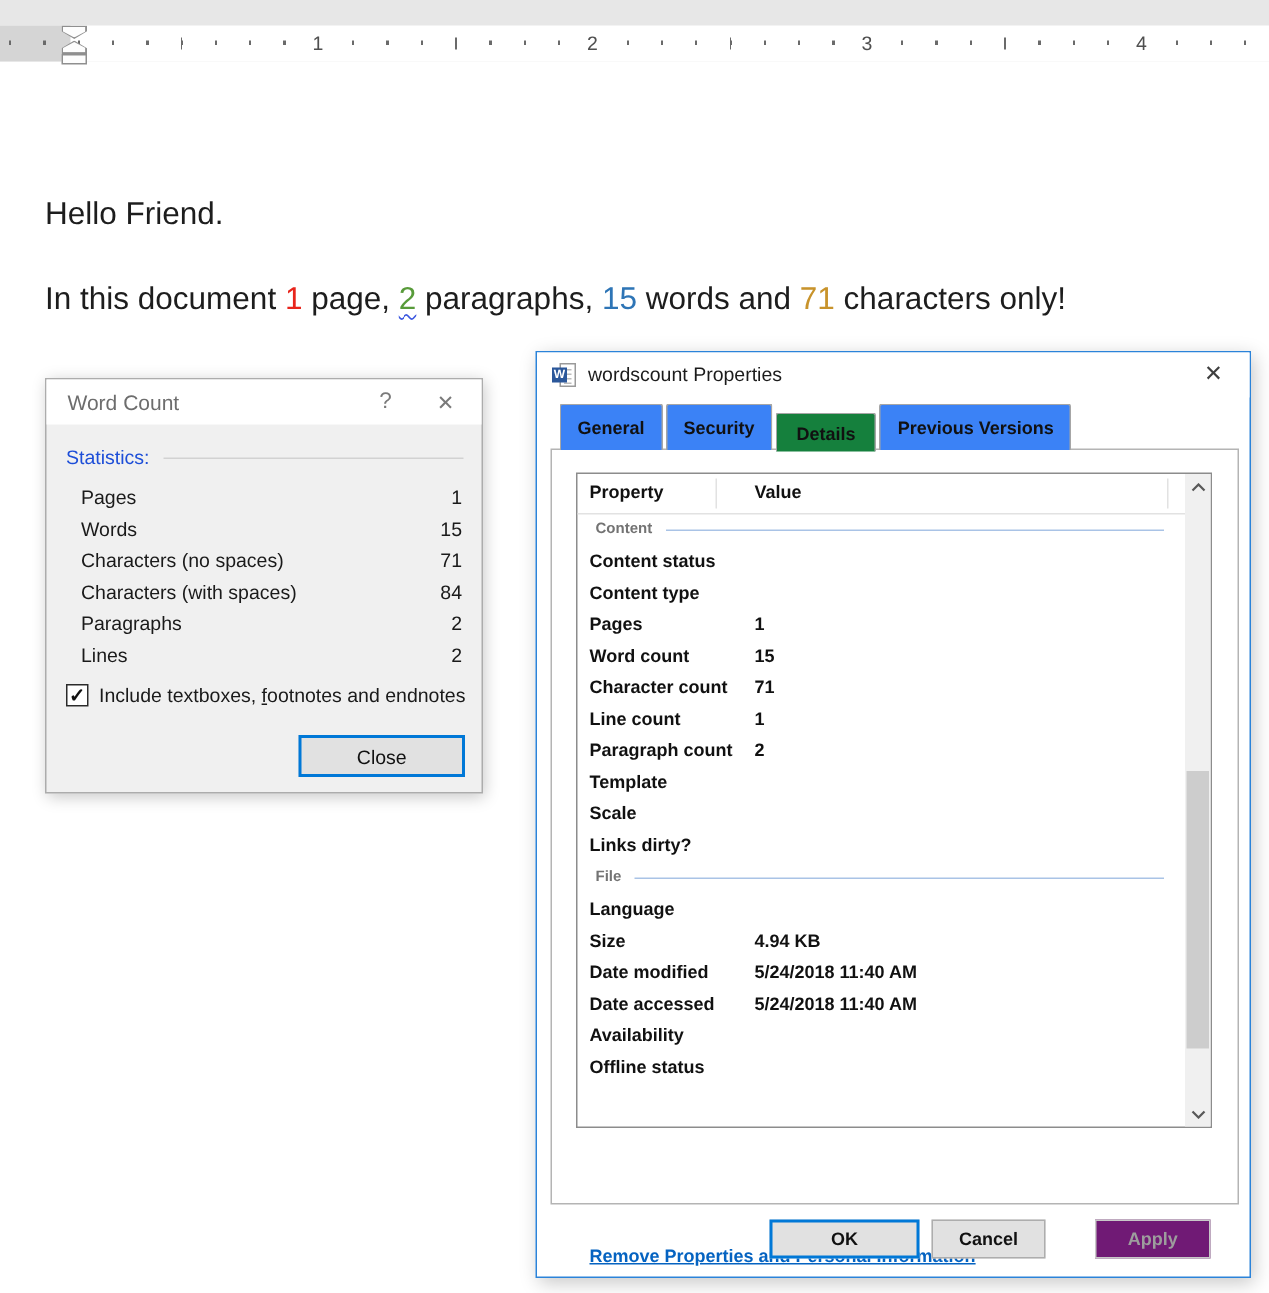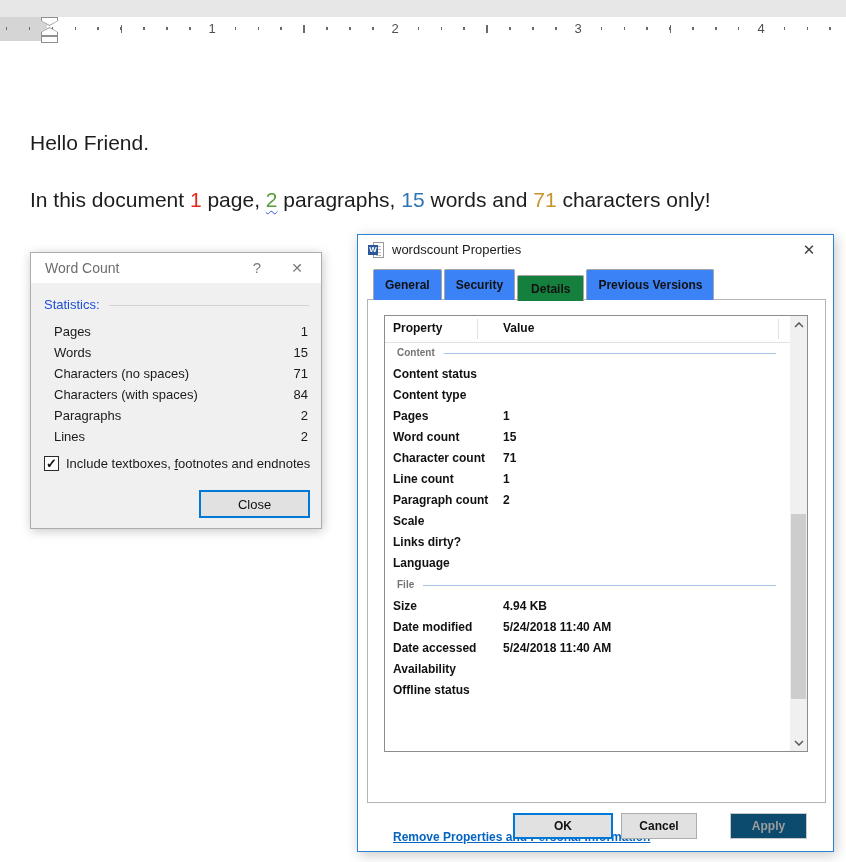--- a/index.html
+++ b/index.html
@@ -96,21 +96,21 @@
   .pd-scrollbar{position:absolute;right:0;top:0;bottom:0;width:17px;background:#f0f0f0;}
   .pd-sb-up{position:absolute;left:0;top:0;width:17px;height:17px;display:flex;align-items:center;justify-content:center;}
   .pd-sb-down{position:absolute;left:0;bottom:0;width:17px;height:17px;display:flex;align-items:center;justify-content:center;}
   .pd-sb-thumb{position:absolute;left:1px;right:1px;top:198px;height:185px;background:#cdcdcd;}
   .pd-link{position:absolute;left:25px;top:530px;font-size:12px;font-weight:700;color:#0563c1;
     text-decoration:underline;cursor:default;}
   .pd-btn{position:absolute;top:578px;height:26px;box-sizing:border-box;font-size:12px;font-weight:700;
     display:flex;align-items:center;justify-content:center;cursor:default;}
   .pd-ok{left:155px;width:100px;background:#e1e1e1;border:2px solid #0078d7;color:#111;}
   .pd-cancel{left:263px;width:76px;background:#e1e1e1;border:1px solid #adadad;color:#111;}
-  .pd-apply{left:372px;width:77px;background:#0c4a6e;border:1px solid #c8c8c8;color:#9d9d9d;}
+  .pd-apply{left:372px;width:77px;background:#701a75;border:1px solid #c8c8c8;color:#9d9d9d;}
 </style>
 </head>
 <body>
 
 <div class="ruler-wrap">
   <div class="ruler-band">
     <div class="ruler-margin"></div>
     <div class="ticks-eighth"></div>
     <div class="ticks-half"></div>
     <span class="ruler-num" style="left:212px">1</span>
@@ -229,34 +229,38 @@
         </div>
         <div class="pd-row">
           <span class="plbl">Line count</span>
           <span class="pval">1</span>
         </div>
         <div class="pd-row">
           <span class="plbl">Paragraph count</span>
           <span class="pval">2</span>
         </div>
         <div class="pd-row">
+          <span class="plbl">Template</span>
+          <span class="pval"></span>
+        </div>
+        <div class="pd-row">
           <span class="plbl">Scale</span>
           <span class="pval"></span>
         </div>
         <div class="pd-row">
           <span class="plbl">Links dirty?</span>
-          <span class="pval"></span>
-        </div>
-        <div class="pd-row">
-          <span class="plbl">Language</span>
           <span class="pval"></span>
         </div>
         <div class="pd-row section">
           <span class="slbl">File</span>
             <div class="sline"></div>
+        </div>
+        <div class="pd-row">
+          <span class="plbl">Language</span>
+          <span class="pval"></span>
         </div>
         <div class="pd-row">
           <span class="plbl">Size</span>
           <span class="pval">4.94 KB</span>
         </div>
         <div class="pd-row">
           <span class="plbl">Date modified</span>
           <span class="pval">5/24/2018 11:40 AM</span>
         </div>
         <div class="pd-row">

